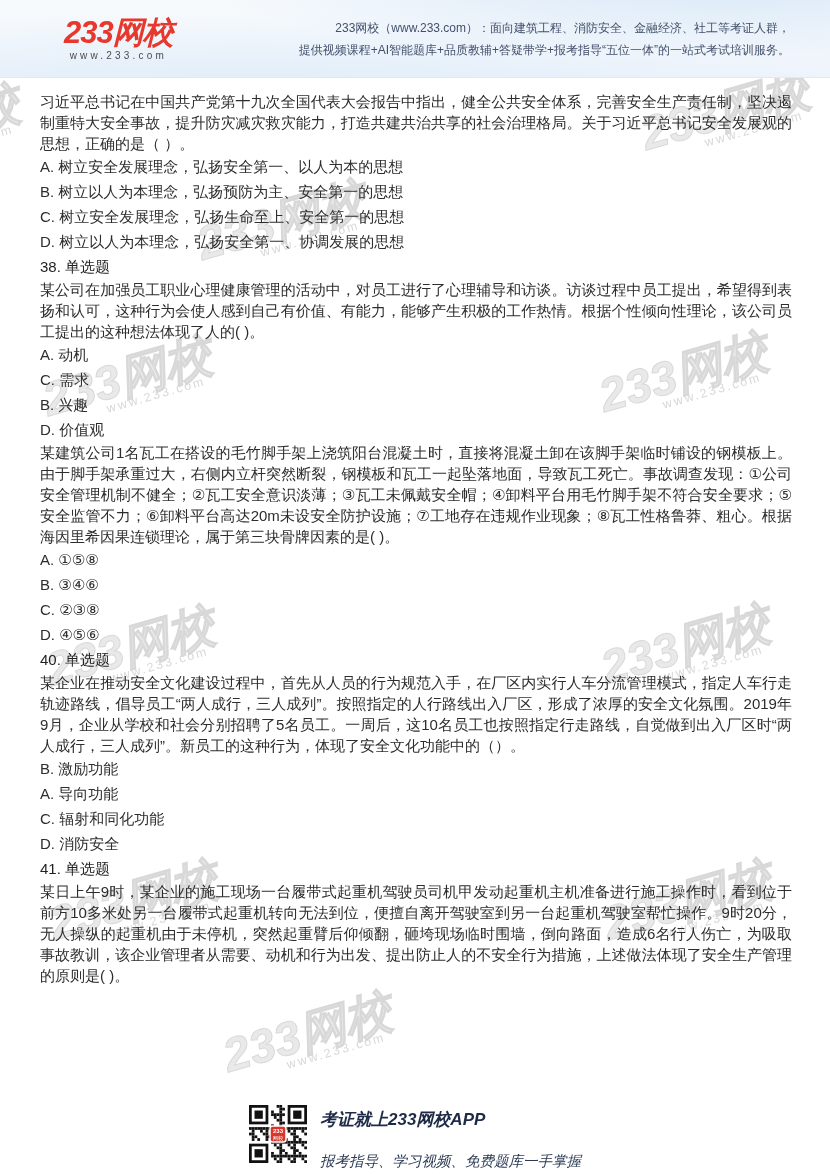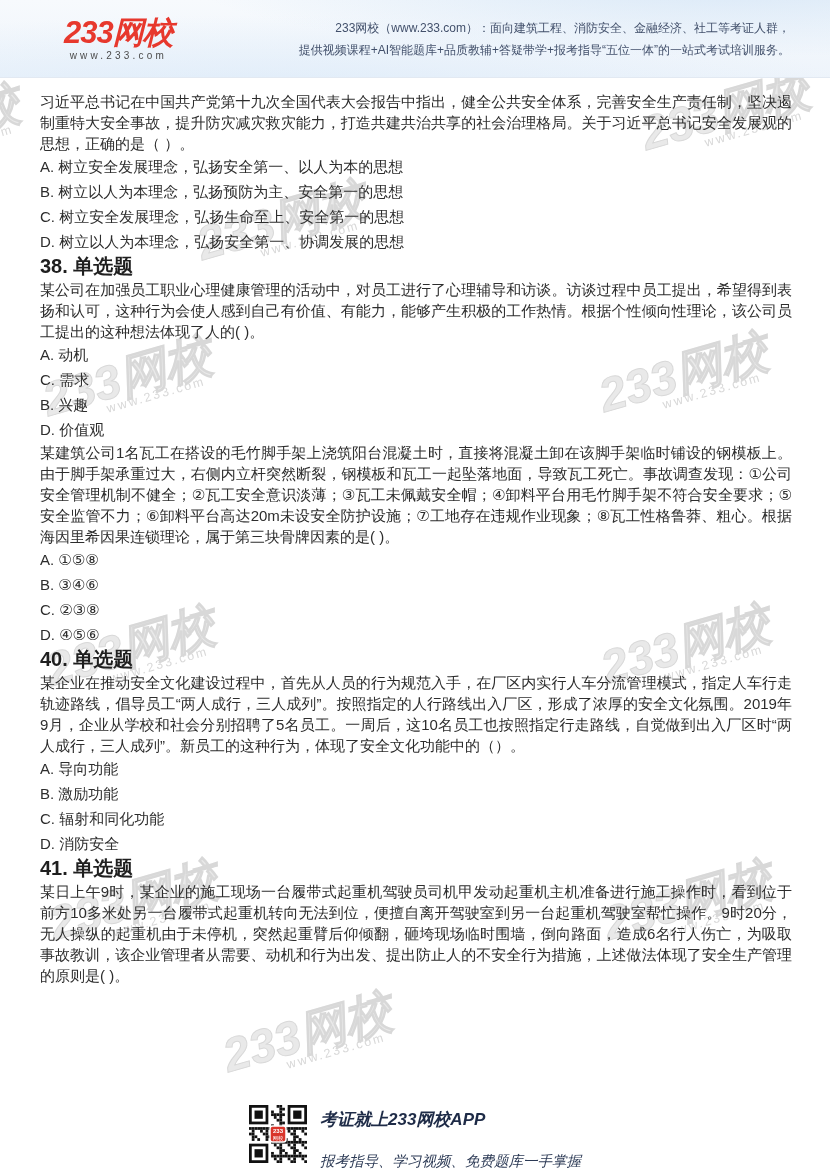--- a/index.html
+++ b/index.html
@@ -42,21 +42,21 @@
   .wm-sub {
     font-size:12.5px; color:#d2d2d2; letter-spacing:2.2px;
     margin:-7px 0 0 58px; white-space:nowrap;
   }
   
   .content {
     position:relative; z-index:1;
     padding:13px 38px 0 40px;
     color:#2d2d2d; font-size:15px; line-height:25px;
   }
-  .q-head { font-weight:bold; color:#1f1f1f; font-size:20px; line-height:25px; }
+  .q-head { font-weight:normal; color:#1f1f1f; font-size:15px; line-height:25px; }
   .q-stem { line-height:21px; text-align:justify; }
   .q-option { line-height:25px; }
   
   .app-footer {
     position:absolute; left:0; right:0; top:1105px; z-index:1;
     display:flex; justify-content:center;
   }
   .footer-inner { display:flex; align-items:flex-start; gap:13px; }
   .qr-box { width:58px; height:58px; background:#fff; }
   .footer-text { padding-top:4px;font-style:italic; }
@@ -152,22 +152,22 @@
           <div class="q-option">B. ③④⑥</div>
           <div class="q-option">C. ②③⑧</div>
           <div class="q-option">D. ④⑤⑥</div>
         </div>
   </section>
 
   <section class="question">
     <div class="q-head">40. 单选题</div>
     <p class="q-stem">某企业在推动安全文化建设过程中，首先从人员的行为规范入手，在厂区内实行人车分流管理模式，指定人车行走轨迹路线，倡导员工“两人成行，三人成列”。按照指定的人行路线出入厂区，形成了浓厚的安全文化氛围。2019年9月，企业从学校和社会分别招聘了5名员工。一周后，这10名员工也按照指定行走路线，自觉做到出入厂区时“两人成行，三人成列”。新员工的这种行为，体现了安全文化功能中的（）。</p>
     <div class="q-options">
+          <div class="q-option">B. 激励功能</div>
           <div class="q-option">A. 导向功能</div>
-          <div class="q-option">B. 激励功能</div>
           <div class="q-option">C. 辐射和同化功能</div>
           <div class="q-option">D. 消防安全</div>
         </div>
   </section>
 
   <section class="question">
     <div class="q-head">41. 单选题</div>
     <p class="q-stem">某日上午9时，某企业的施工现场一台履带式起重机驾驶员司机甲发动起重机主机准备进行施工操作时，看到位于前方10多米处另一台履带式起重机转向无法到位，便擅自离开驾驶室到另一台起重机驾驶室帮忙操作。9时20分，无人操纵的起重机由于未停机，突然起重臂后仰倾翻，砸垮现场临时围墙，倒向路面，造成6名行人伤亡，为吸取事故教训，该企业管理者从需要、动机和行为出发、提出防止人的不安全行为措施，上述做法体现了安全生产管理的原则是( )。</p>
 
   </section>

